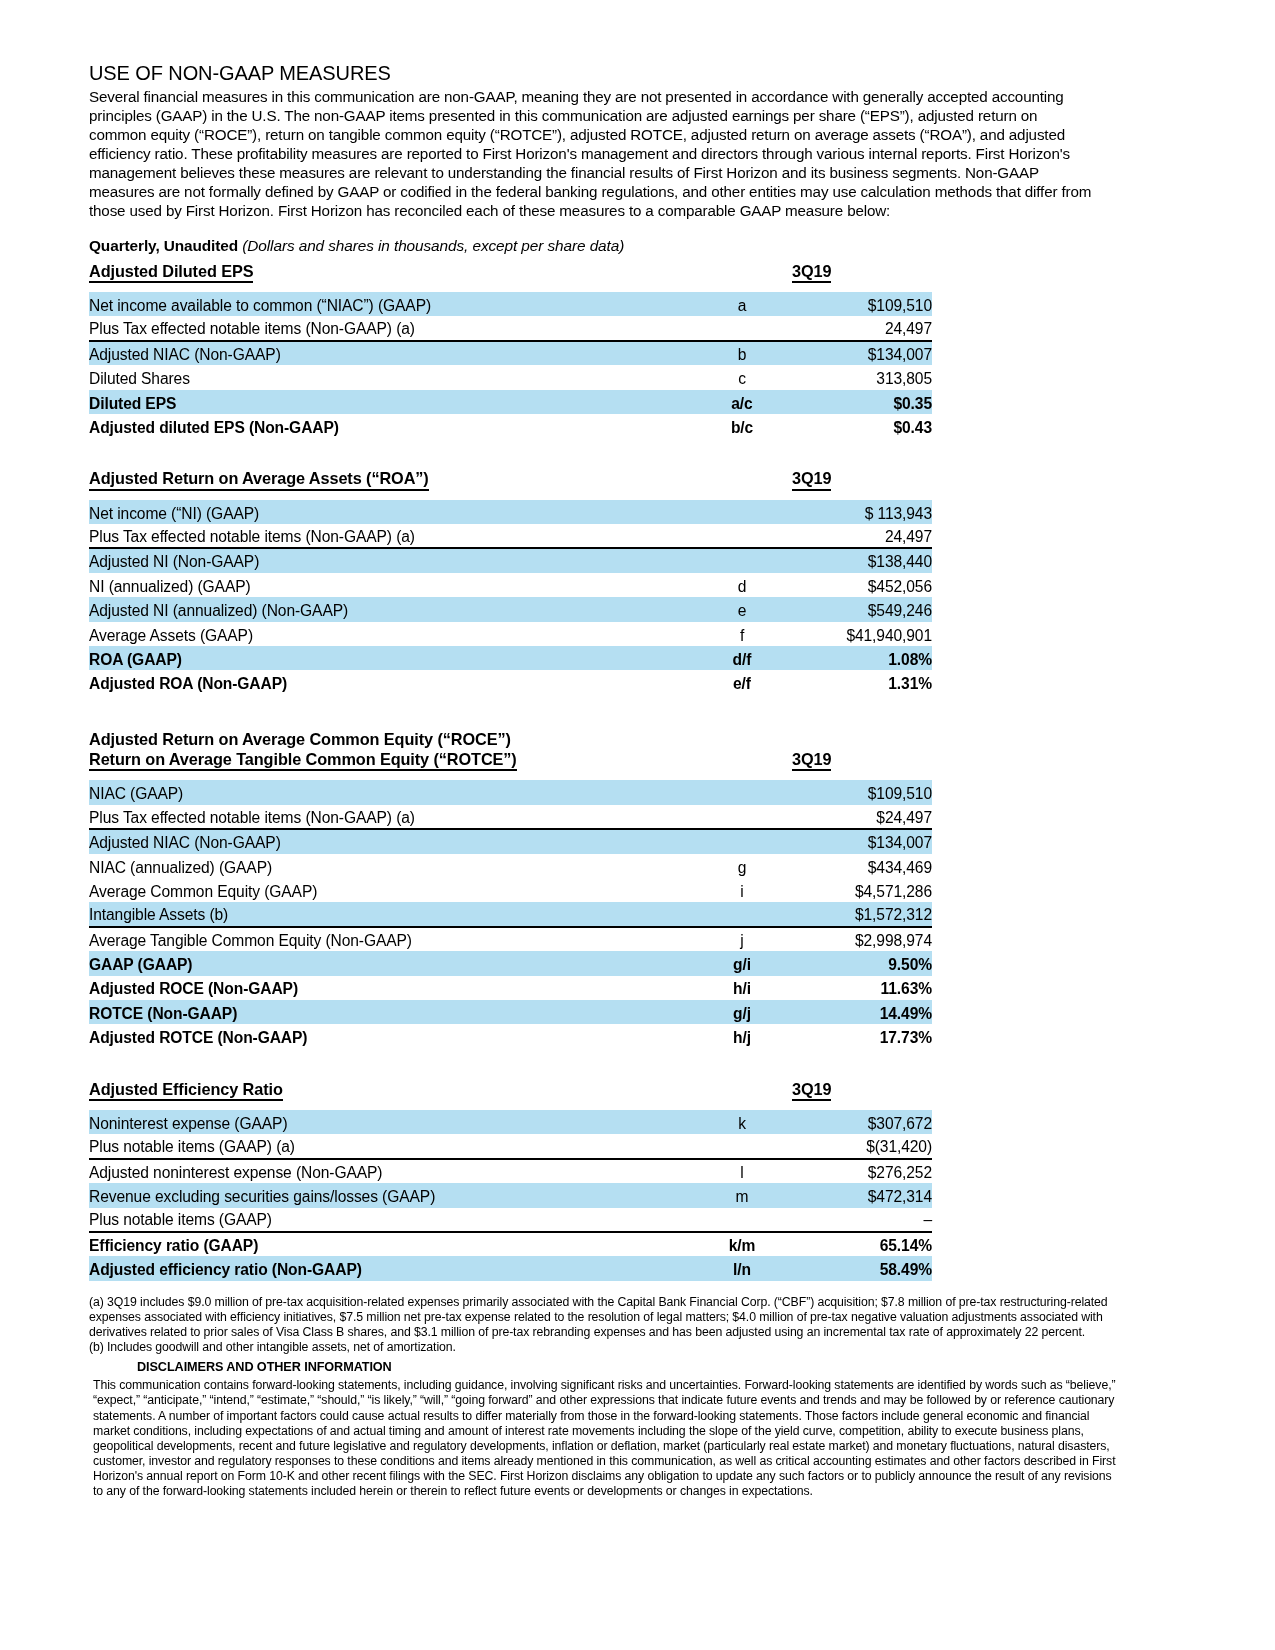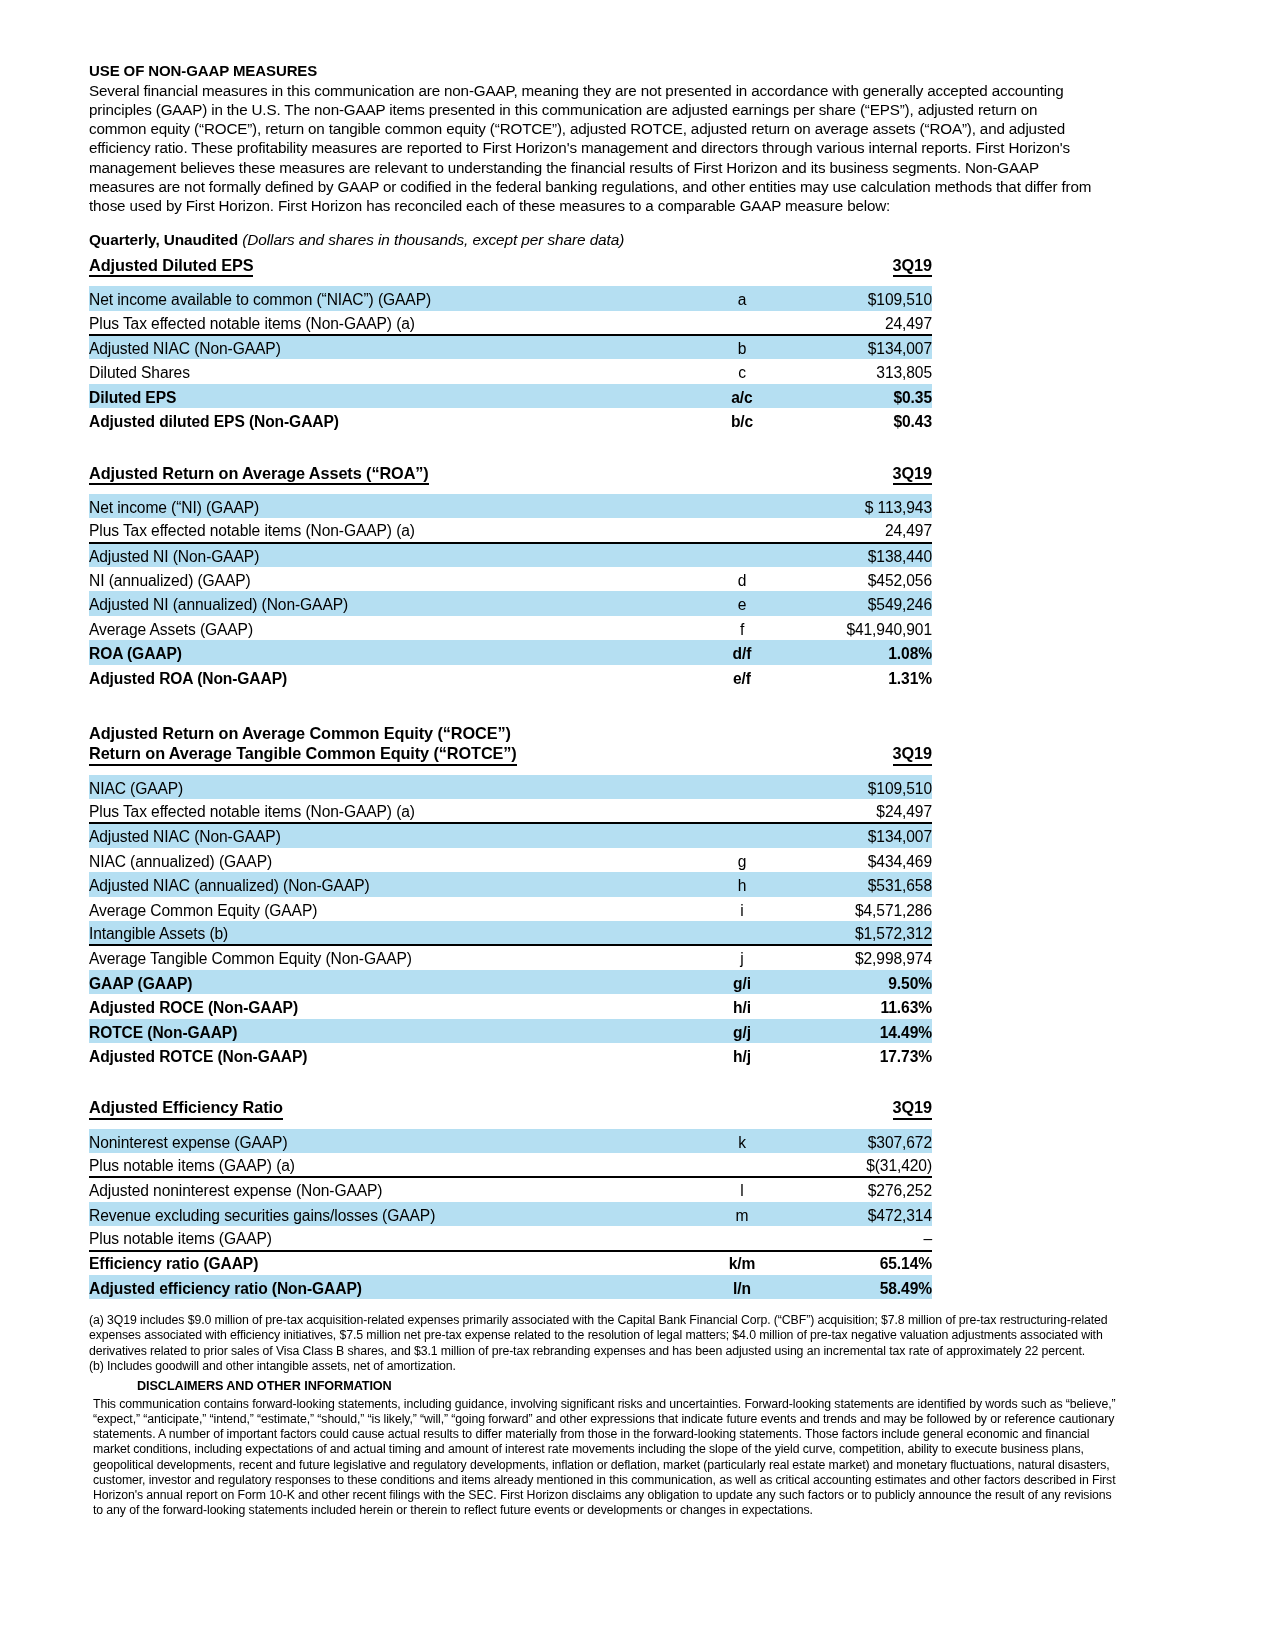--- a/index.html
+++ b/index.html
@@ -15,22 +15,22 @@
     -webkit-font-smoothing: antialiased;
   }
   .page {
     position: relative;
     width: 1275px;
     height: 1650px;
     box-sizing: border-box;
     padding: 62px 87px 0 89px;
   }
   .section-head {
-    font-size: 15px;
-    font-weight: bold;
+    font-size: 20px;
+    font-weight: normal;
     letter-spacing: -0.1px;
     margin: 0 0 2px 0;
     line-height: 1.15;
   }
   .intro-para {
     font-size: 15.2px;
     line-height: 1.255;
     margin: 0;
     text-align: left;
     letter-spacing: -0.15px;
@@ -82,21 +82,21 @@
     font-size: 16.3px;
     padding-bottom: 9px;
     background: transparent;
   }
   tr.title-row td.label span,
   tr.title-row td.val span {
     display: inline-block;
     border-bottom: 2px solid #000;
     padding-bottom: 1px;
   }
-  tr.title-row td.val { text-align: right; }
+  tr.title-row td.val { text-align: left; }
 
   tr.title-row-plain td {
     font-weight: bold;
     font-size: 16.3px;
     background: transparent;
     padding-bottom: 1px;
   }
 
   tr.rule-below td {
     border-bottom: 2.2px solid #000;
@@ -278,25 +278,20 @@
           <tr class="shade">
             <td class="label">Adjusted NIAC (Non-GAAP)</td>
             <td class="key"></td>
             <td class="val">$134,007</td>
           </tr>
           <tr class="">
             <td class="label">NIAC (annualized) (GAAP)</td>
             <td class="key">g</td>
             <td class="val">$434,469</td>
           </tr>
-          <tr class="shade">
-            <td class="label">Adjusted NIAC (annualized) (Non-GAAP)</td>
-            <td class="key">h</td>
-            <td class="val">$531,658</td>
-          </tr>
           <tr class="">
             <td class="label">Average Common Equity (GAAP)</td>
             <td class="key">i</td>
             <td class="val">$4,571,286</td>
           </tr>
           <tr class="shade rule-below">
             <td class="label">Intangible Assets (b)</td>
             <td class="key"></td>
             <td class="val">$1,572,312</td>
           </tr>

